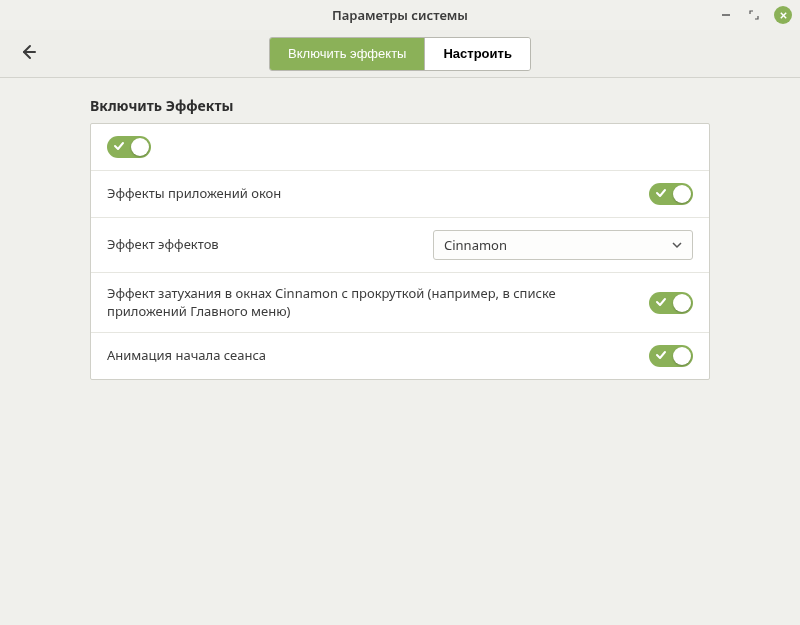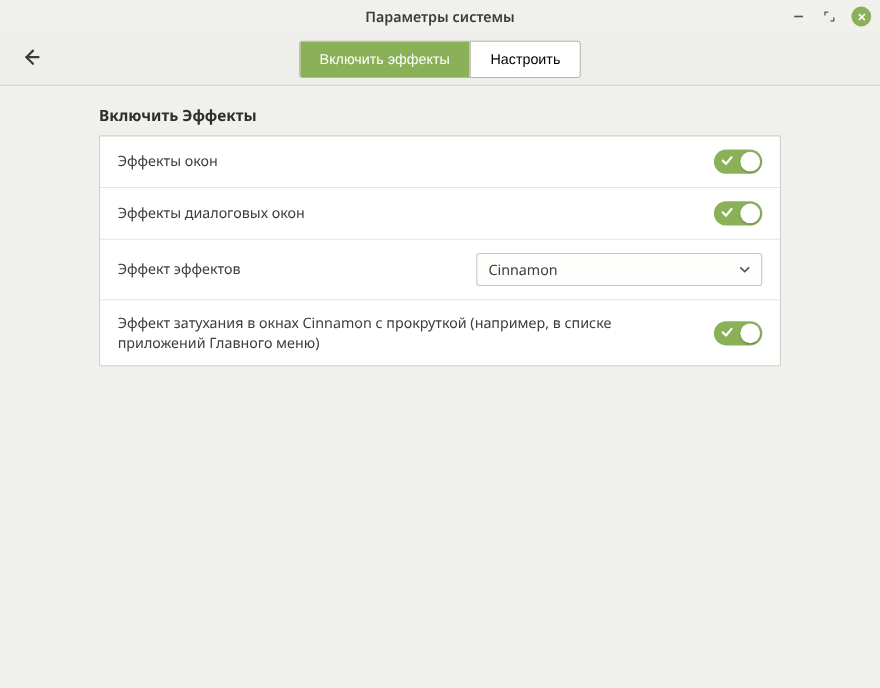--- a/index.html
+++ b/index.html
@@ -78,20 +78,21 @@
     cursor: pointer;
     border: none;
   }
   .seg-btn.active {
     background: #8bb158;
     color: #fff;
     font-weight: 500;
   }
   .seg-btn:not(.active) {
     border-left: 1px solid #b8b8b0;
+    font-weight: bold;
   }
   .content {
     padding: 18px 90px;
   }
   .section-title {
     font-weight: 700;
     font-size: 14px;
     margin-bottom: 8px;
     color: #2e2e2e;
   }
@@ -192,33 +193,32 @@
     <button class="seg-btn active">Включить эффекты</button>
     <button class="seg-btn">Настроить</button>
   </div>
 </div>
 
 <div class="content">
   <div class="section-title">Включить Эффекты</div>
   <div class="panel">
 
     <div class="row">
-      <div class="row-label">Эффекты окон</div>
-      <div class="toggle">
-        <span class="check">
-          <svg width="12" height="14" viewBox="0 0 12 12">
-              <path d="M2 6 L5 9 L10 3" fill="none" stroke="currentColor" stroke-width="2" stroke-linecap="round" stroke-linejoin="round"></path>
-            </svg>
-        </span>
-        <div class="knob"></div>
-      </div>
-    </div>
-
-    <div class="row">
-      <div class="row-label">Эффекты диалоговых окон</div>
+      <div class="toggle">
+        <span class="check">
+          <svg width="12" height="14" viewBox="0 0 12 12">
+              <path d="M2 6 L5 9 L10 3" fill="none" stroke="currentColor" stroke-width="2" stroke-linecap="round" stroke-linejoin="round"></path>
+            </svg>
+        </span>
+        <div class="knob"></div>
+      </div>
+    </div>
+
+    <div class="row">
+      <div class="row-label">Эффекты приложений окон</div>
       <div class="toggle">
         <span class="check">
           <svg width="12" height="14" viewBox="0 0 12 12">
               <path d="M2 6 L5 9 L10 3" fill="none" stroke="currentColor" stroke-width="2" stroke-linecap="round" stroke-linejoin="round"></path>
             </svg>
         </span>
         <div class="knob"></div>
       </div>
     </div>
 
@@ -238,15 +238,26 @@
       <div class="toggle">
         <span class="check">
           <svg width="12" height="14" viewBox="0 0 12 12">
               <path d="M2 6 L5 9 L10 3" fill="none" stroke="currentColor" stroke-width="2" stroke-linecap="round" stroke-linejoin="round"></path>
             </svg>
         </span>
         <div class="knob"></div>
       </div>
     </div>
 
+    <div class="row">
+      <div class="row-label">Анимация начала сеанса</div>
+      <div class="toggle">
+        <span class="check">
+          <svg width="12" height="14" viewBox="0 0 12 12">
+              <path d="M2 6 L5 9 L10 3" fill="none" stroke="currentColor" stroke-width="2" stroke-linecap="round" stroke-linejoin="round"></path>
+            </svg>
+        </span>
+        <div class="knob"></div>
+      </div>
+    </div>
 
   </div>
 </div>
 
 </body></html>

